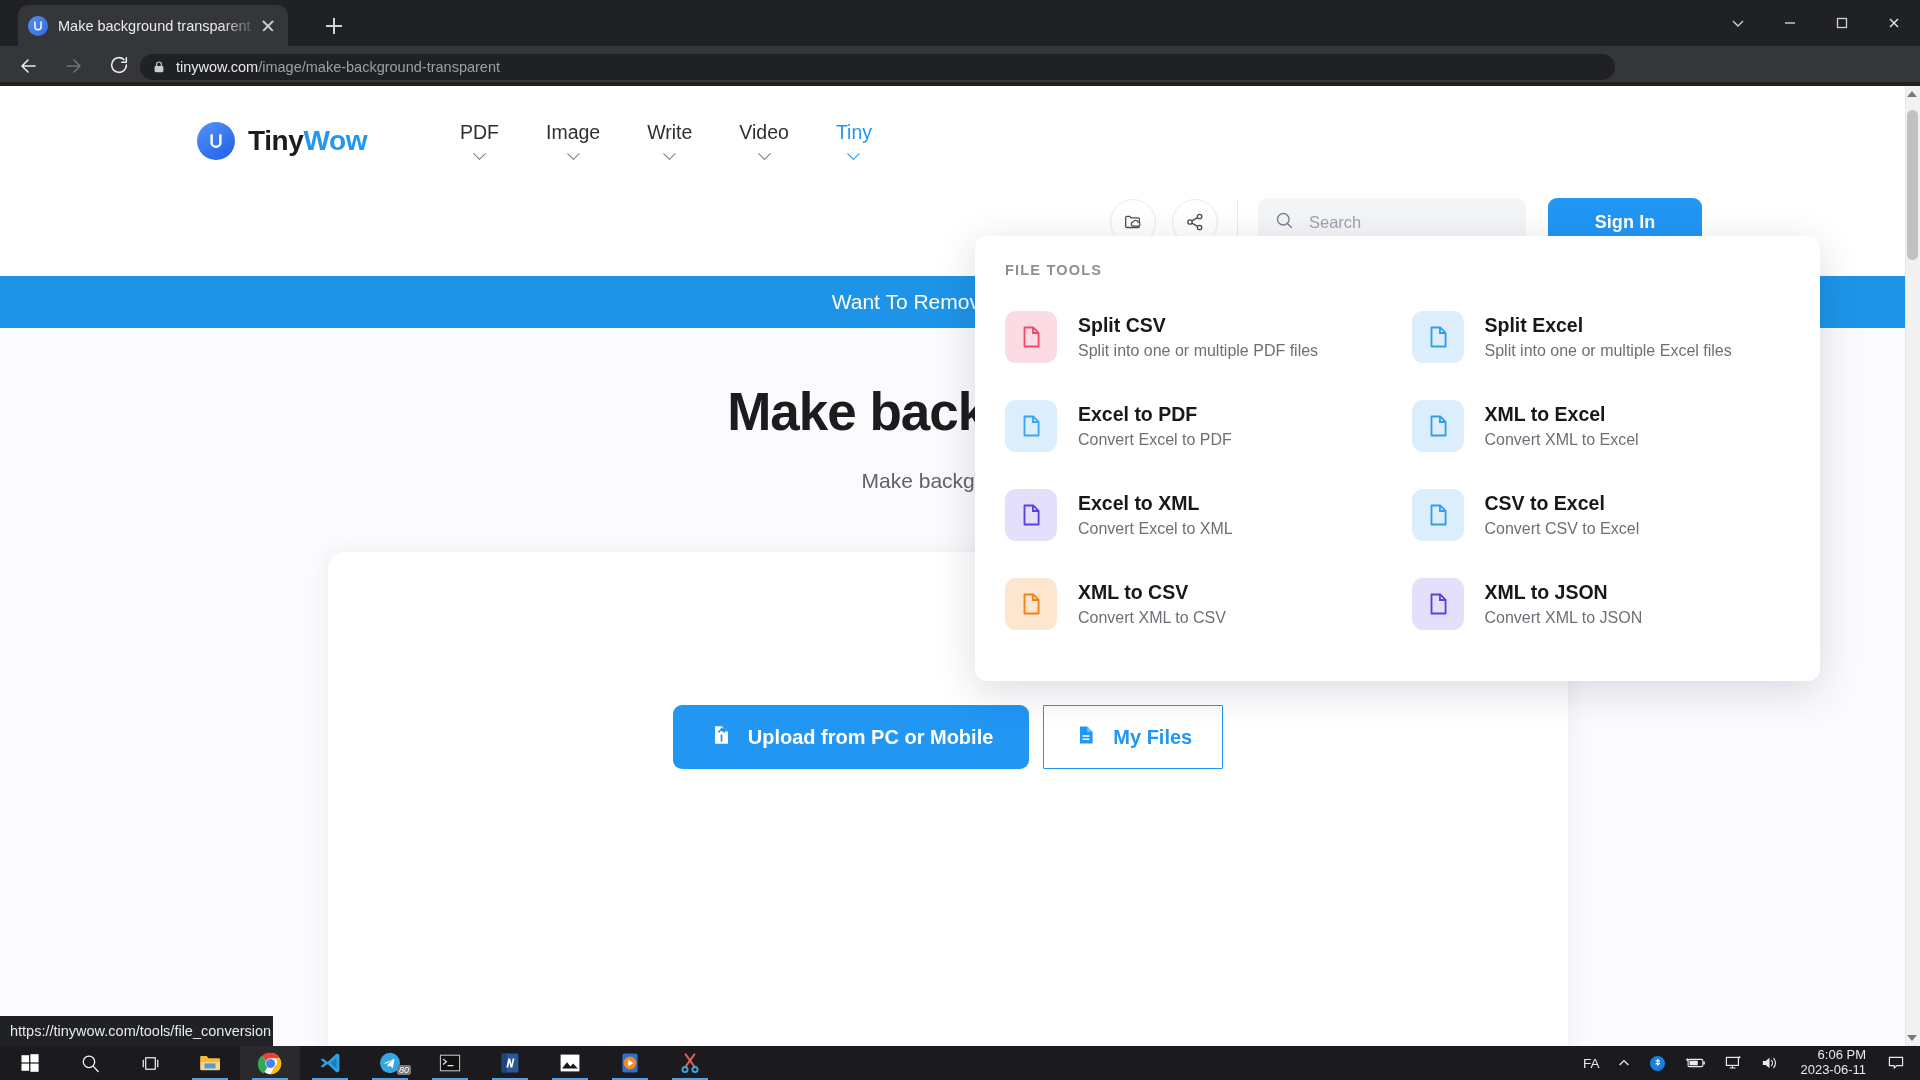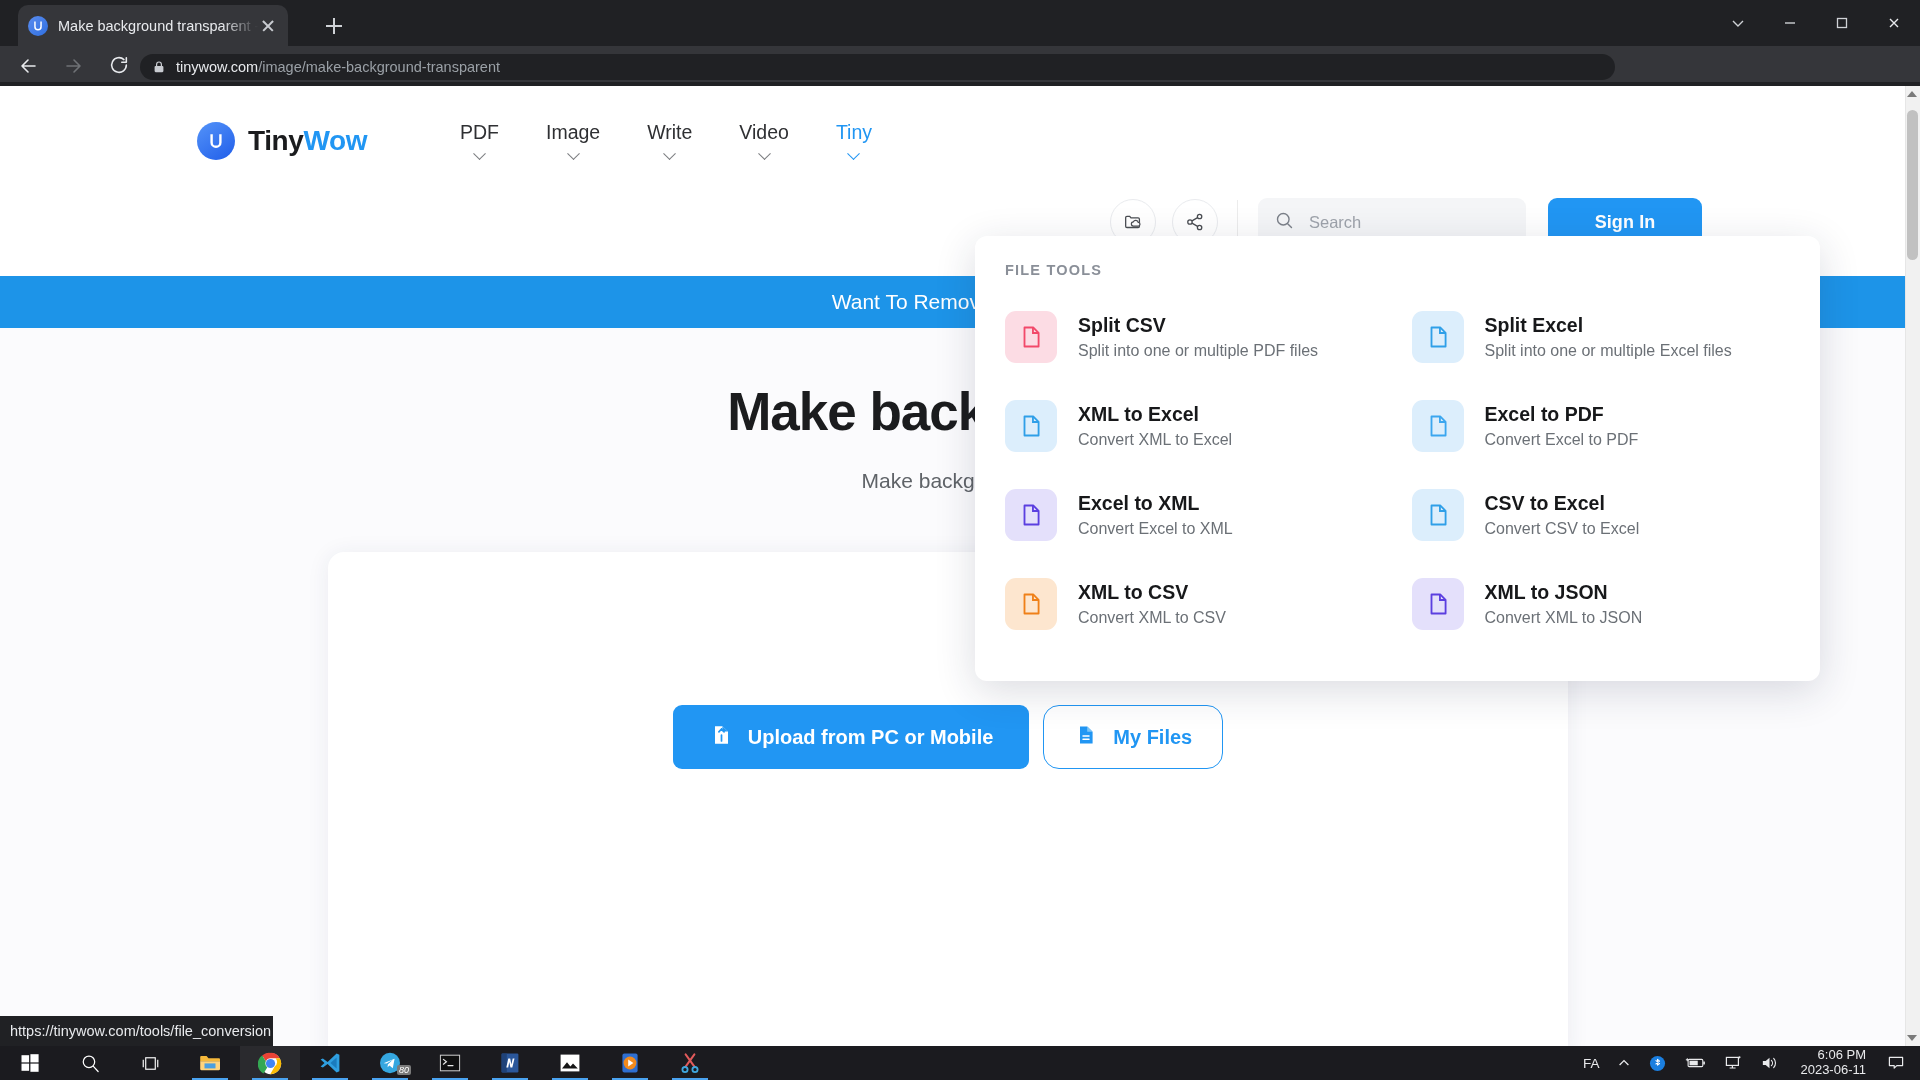--- a/index.html
+++ b/index.html
@@ -154,21 +154,21 @@
   .dropzone {
     position:absolute; left:328px; top:466px; width:1240px; height:509px;
     background:#fff; border-radius:16px; box-shadow:0 2px 22px rgba(40,55,90,.08);
   }
   .dz-actions { position:absolute; left:0; top:153px; width:1240px; display:flex; justify-content:center; gap:14px; }
   .btn-upload {
     height:64px; background:#2196f3; border-radius:9px; color:#fff; font-size:20px; font-weight:bold;
     display:flex; align-items:center; gap:15px; padding:0 36px;
   }
   .btn-myfiles {
-    height:64px; background:#fff; border:1.5px solid #2196f3; border-radius:16px;
+    height:64px; background:#fff; border:1.5px solid #2196f3; border-radius:1px;
     color:#2196f3; font-size:20px; font-weight:bold; display:flex; align-items:center; gap:15px; padding:0 30px;
   }
 
   
   .dropdown {
     position:absolute; left:975px; top:150px; width:845px; height:445px;
     background:#fff; border-radius:12px; box-shadow:0 10px 40px rgba(30,40,70,.16);
     padding:26px 30px 22px 30px;
   }
   .dd-title { font-size:14.5px; font-weight:bold; color:#8a8f98; letter-spacing:1.2px; margin-bottom:14px; }
@@ -437,40 +437,40 @@
           </span>
           <span class="dd-txt">
             <span class="dd-name">Split Excel</span>
             <span class="dd-desc">Split into one or multiple Excel files</span>
           </span>
         </div>
 
         <div class="dd-item">
           <span class="dd-ic" style="background:#dceefc">
             <svg width="26" height="26" viewBox="0 0 24 24">
+                <path d="M6 3.2h8l5 5v12.6H6z" stroke="#3ba6ef" stroke-width="1.7" fill="none" stroke-linejoin="round"></path>
+                <path d="M13.8 3.4v4.9h4.9" stroke="#3ba6ef" stroke-width="1.7" fill="none"></path>
+              </svg>
+          </span>
+          <span class="dd-txt">
+            <span class="dd-name">Excel to PDF</span>
+            <span class="dd-desc">Convert Excel to PDF</span>
+          </span>
+        </div>
+
+        <div class="dd-item">
+          <span class="dd-ic" style="background:#dceefc">
+            <svg width="26" height="26" viewBox="0 0 24 24">
                 <path d="M6 3.2h8l5 5v12.6H6z" stroke="#2f9fe8" stroke-width="1.7" fill="none" stroke-linejoin="round"></path>
                 <path d="M13.8 3.4v4.9h4.9" stroke="#2f9fe8" stroke-width="1.7" fill="none"></path>
               </svg>
           </span>
           <span class="dd-txt">
             <span class="dd-name">XML to Excel</span>
             <span class="dd-desc">Convert XML to Excel</span>
-          </span>
-        </div>
-
-        <div class="dd-item">
-          <span class="dd-ic" style="background:#dceefc">
-            <svg width="26" height="26" viewBox="0 0 24 24">
-                <path d="M6 3.2h8l5 5v12.6H6z" stroke="#3ba6ef" stroke-width="1.7" fill="none" stroke-linejoin="round"></path>
-                <path d="M13.8 3.4v4.9h4.9" stroke="#3ba6ef" stroke-width="1.7" fill="none"></path>
-              </svg>
-          </span>
-          <span class="dd-txt">
-            <span class="dd-name">Excel to PDF</span>
-            <span class="dd-desc">Convert Excel to PDF</span>
           </span>
         </div>
 
         <div class="dd-item">
           <span class="dd-ic" style="background:#e4e0fb">
             <svg width="26" height="26" viewBox="0 0 24 24">
                 <path d="M6 3.2h8l5 5v12.6H6z" stroke="#5b3fe0" stroke-width="1.7" fill="none" stroke-linejoin="round"></path>
                 <path d="M13.8 3.4v4.9h4.9" stroke="#5b3fe0" stroke-width="1.7" fill="none"></path>
               </svg>
           </span>

